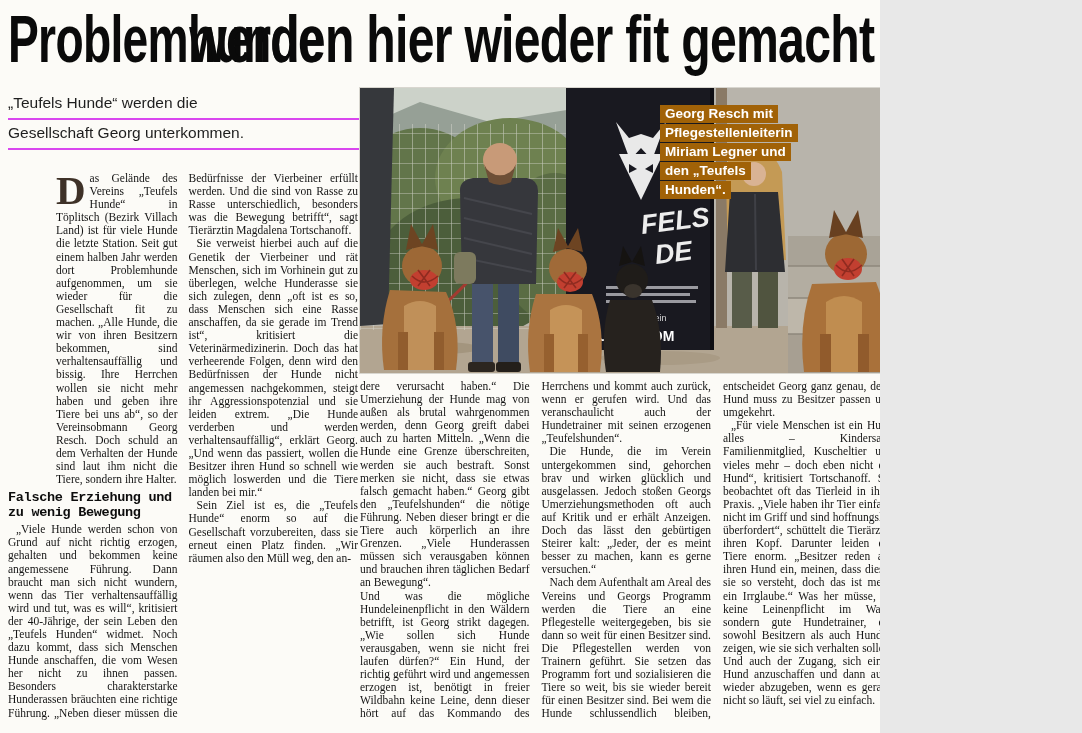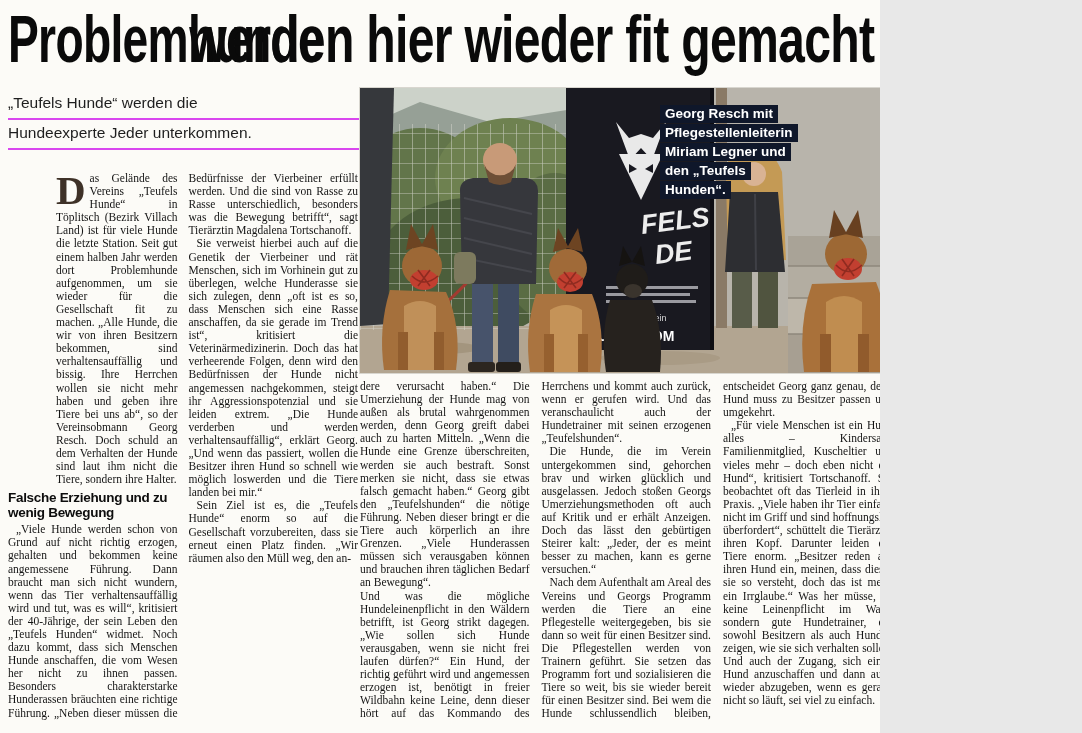--- a/index.html
+++ b/index.html
@@ -22,54 +22,54 @@
   .textblock{font-size:11.5px;line-height:13.1px;text-align:justify;color:#141414;
       column-fill:auto;hyphens:auto;-webkit-hyphens:auto;}
   .left-block{position:absolute;left:8px;top:172px;width:350px;height:556px;
       column-count:2;column-gap:11px;overflow:hidden;}
   .right-block{position:absolute;left:360px;top:380px;width:714px;height:350px;
       column-count:4;column-gap:12px;overflow:hidden;}
   .textblock p{margin:0;text-indent:8px;}
   .textblock p.lead{text-indent:0;margin-left:48px;}
   .textblock p.lead::first-letter{float:left;font-weight:bold;font-size:41px;line-height:34px;
       color:#3e3127;margin:1px 4px 0 0;}
-  .textblock h3{font-family:Liberation Sans, sans-serif;font-weight:bold;font-size:13.5px;
+  .textblock h3{font-family:Liberation Mono, monospace;font-weight:bold;font-size:13.5px;
       line-height:15px;letter-spacing:-0.3px;margin:4px 0 3px 0;text-align:left;color:#0d0d0d;}
   .byline{text-align:right;font-family:"Liberation Sans",sans-serif;font-weight:bold;
       font-size:13px;margin-top:20px;color:#111;}
 
   
   .photo{position:absolute;top:88px;overflow:hidden;background:#b7b3aa;box-shadow:0 0 0 1px #d8d6cf;}
   .photo-main{left:360px;width:556px;height:285px;}
   .photo-right{left:922px;width:146px;height:285px;}
   .photo svg{display:block;}
   .photo-caption{position:absolute;font-family:"Liberation Sans",sans-serif;font-weight:bold;
       font-size:13.5px;line-height:19px;color:#fff;}
-  .photo-caption span{background:#0f172a;padding:1px 5px 2px 5px;
+  .photo-caption span{background:#a16207;padding:1px 5px 2px 5px;
       box-decoration-break:clone;text-align:right;-webkit-box-decoration-break:clone;}
   .cap-main{left:300px;top:16px;width:152px;}
   .cap-right{left:44px;top:13px;width:100px;}
 
   .photo-credit{position:absolute;left:1067px;top:95px;height:180px;
       writing-mode:vertical-rl;transform:rotate(180deg);
       font-family:"Liberation Sans",sans-serif;font-size:9.5px;color:#868680;letter-spacing:.2px;}
 </style>
 </head>
 <body>
 
 <div class="page">
 
   <div class="headline">
     <span class="hl hl1">Problemhunde</span>
     <span class="hl hl2">werden hier wieder fit gemacht</span>
   </div>
 
   <div class="standfirst">
     <div class="sf-line">„Teufels Hunde“ werden die</div>
-    <div class="sf-line">Hundeexperte Jeder unterkommen.</div>
+    <div class="sf-line">Gesellschaft Georg unterkommen.</div>
   </div>
 
   <div class="textblock left-block">
     <p class="lead">Das Gelände des Vereins „Teufels Hunde“ in Töplitsch (Bezirk Villach Land) ist für viele Hunde die letzte Station. Seit gut einem halben Jahr werden dort Problemhunde aufgenommen, um sie wieder für die Gesellschaft fit zu machen. „Alle Hunde, die wir von ihren Besitzern bekommen, sind verhaltensauffällig und bissig. Ihre Herrchen wollen sie nicht mehr haben und geben ihre Tiere bei uns ab“, so der Vereinsobmann Georg Resch. Doch schuld an dem Verhalten der Hunde sind laut ihm nicht die Tiere, sondern ihre Halter.</p>
     <h3>Falsche Erziehung und zu wenig Bewegung</h3>
     <p>„Viele Hunde werden schon von Grund auf nicht richtig erzogen, gehalten und bekommen keine angemessene Führung. Dann braucht man sich nicht wundern, wenn das Tier verhaltensauffällig wird und tut, was es will“, kritisiert der 40-Jährige, der sein Leben den „Teufels Hunden“ widmet. Noch dazu kommt, dass sich Menschen Hunde anschaffen, die vom Wesen her nicht zu ihnen passen. Besonders charakterstarke Hunderassen bräuchten eine richtige Führung. „Neben dieser müssen die Bedürfnisse der Vierbeiner erfüllt werden. Und die sind von Rasse zu Rasse unterschiedlich, besonders was die Bewegung betrifft“, sagt Tierärztin Magdalena Tortschanoff.</p>
     <p>Sie verweist hierbei auch auf die Genetik der Vierbeiner und rät Menschen, sich im Vorhinein gut zu überlegen, welche Hunderasse sie sich zulegen, denn „oft ist es so, dass Menschen sich eine Rasse anschaffen, da sie gerade im Trend ist“, kritisiert die Veterinärmedizinerin. Doch das hat verheerende Folgen, denn wird den Bedürfnissen der Hunde nicht angemessen nachgekommen, steigt ihr Aggressionspotenzial und sie leiden extrem. „Die Hunde verderben und werden verhaltensauffällig“, erklärt Georg. „Und wenn das passiert, wollen die Besitzer ihren Hund so schnell wie möglich loswerden und die Tiere landen bei mir.“</p>
     <p>Sein Ziel ist es, die „Teufels Hunde“ enorm so auf die Gesellschaft vorzubereiten, dass sie erneut einen Platz finden. „Wir räumen also den Müll weg, den an-</p>
   </div>
 

